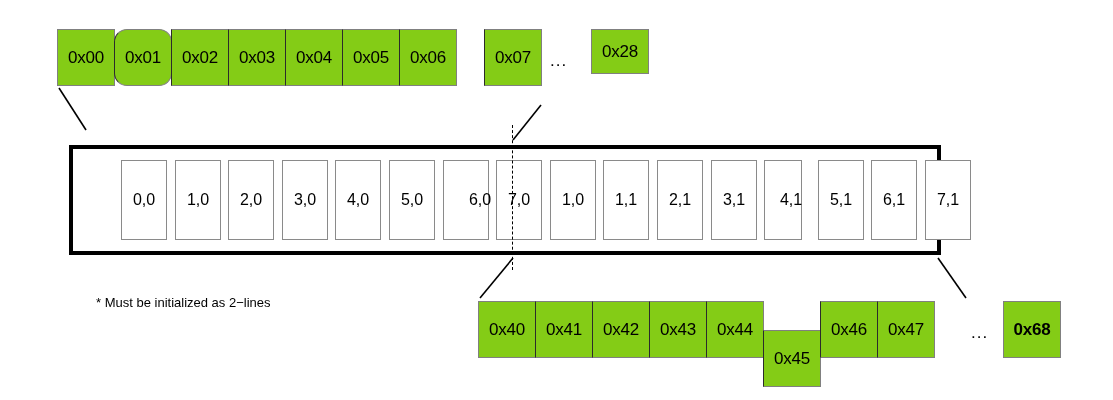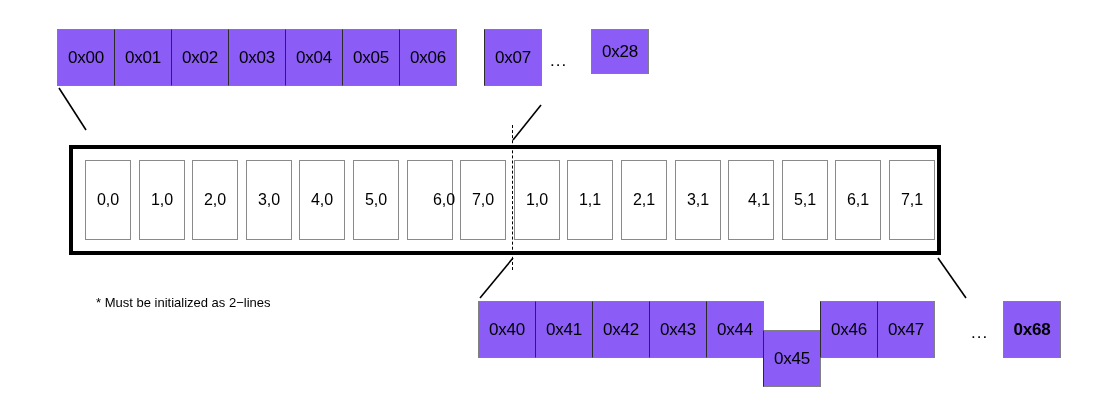--- a/index.html
+++ b/index.html
@@ -17,21 +17,21 @@
     height: 400px;
     background: #ffffff;
     overflow: hidden;
   }
 
   
   .addr-cell {
     position: absolute;
     box-sizing: border-box;
     border: 1px solid #808080;
-    background: #8b5cf6;
+    background: #84cc16;
     display: flex;
     align-items: center;
     justify-content: center;
     font-size: 17px;
     line-height: 1;
     letter-spacing: -0.2px;
     color: #000000;
   }
   
   .addr-cell.joined-left {
@@ -57,20 +57,21 @@
     position: absolute;
     box-sizing: border-box;
     border: 1px solid #8a8a8a;
     background: #ffffff;
     display: flex;
     align-items: center;
     justify-content: center;
     font-size: 16px;
     line-height: 1;
     color: #000000;
+    margin-left: 36px;
   }
 
   
   #line-divider {
     position: absolute;
     width: 0;
     border-left: 1.5px dashed #000000;
   }
 
   
@@ -99,21 +100,21 @@
 
   <svg id="connectors" viewBox="0 0 1113 400" xmlns="http://www.w3.org/2000/svg">
     <line id="conn-0" stroke="#000000" stroke-width="1.6" x1="59" y1="88" x2="86" y2="130"></line>
     <line id="conn-1" stroke="#000000" stroke-width="1.6" x1="513" y1="140" x2="541" y2="105"></line>
     <line id="conn-2" stroke="#000000" stroke-width="1.6" x1="513" y1="258" x2="480" y2="298"></line>
     <line id="conn-3" stroke="#000000" stroke-width="1.6" x1="938" y1="258" x2="966" y2="298"></line>
   </svg>
 
   <div id="top-row">
       <div class="addr-cell" style="left: 57px; top: 29px; width: 58px; height: 57px;">0x00</div>
-      <div class="addr-cell joined-left" style="left: 114px; top: 29px; width: 58px; height: 57px;">0x01</div>
+      <div class="addr-cell joined-left" style="left: 114px; top: 29px; width: 58px; height: 57px; border-radius: 13px;">0x01</div>
       <div class="addr-cell joined-left" style="left: 171px; top: 29px; width: 58px; height: 57px;">0x02</div>
       <div class="addr-cell joined-left" style="left: 228px; top: 29px; width: 58px; height: 57px;">0x03</div>
       <div class="addr-cell joined-left" style="left: 285px; top: 29px; width: 58px; height: 57px;">0x04</div>
       <div class="addr-cell joined-left" style="left: 342px; top: 29px; width: 58px; height: 57px;">0x05</div>
       <div class="addr-cell joined-left" style="left: 399px; top: 29px; width: 58px; height: 57px;">0x06</div>
       <div class="addr-cell joined-left" style="left: 484px; top: 29px; width: 58px; height: 57px; text-align: right;">0x07</div>
       <div class="ellipsis" style="left: 550px; top: 52px;">...</div>
       <div class="addr-cell" style="left: 591px; top: 29px; width: 58px; height: 45px;">0x28</div>
     </div>
 
@@ -124,21 +125,21 @@
       <div class="mem-cell" style="left: 192px; top: 160px; width: 46px; height: 80px;">2,0</div>
       <div class="mem-cell" style="left: 246px; top: 160px; width: 46px; height: 80px;">3,0</div>
       <div class="mem-cell" style="left: 299px; top: 160px; width: 46px; height: 80px;">4,0</div>
       <div class="mem-cell" style="left: 353px; top: 160px; width: 46px; height: 80px;">5,0</div>
       <div class="mem-cell" style="left: 407px; top: 160px; width: 46px; height: 80px; padding-left: 28px;">6,0</div>
       <div class="mem-cell" style="left: 460px; top: 160px; width: 46px; height: 80px;">7,0</div>
       <div class="mem-cell" style="left: 514px; top: 160px; width: 46px; height: 80px;">1,0</div>
       <div class="mem-cell" style="left: 567px; top: 160px; width: 46px; height: 80px;">1,1</div>
       <div class="mem-cell" style="left: 621px; top: 160px; width: 46px; height: 80px;">2,1</div>
       <div class="mem-cell" style="left: 675px; top: 160px; width: 46px; height: 80px;">3,1</div>
-      <div class="mem-cell" style="left: 728px; top: 160px; width: 46px; height: 80px; padding-left: 16px;">4,1</div>
+      <div class="mem-cell" style="left: 728px; top: 160px; width: 38px; height: 80px; padding-left: 16px;">4,1</div>
       <div class="mem-cell" style="left: 782px; top: 160px; width: 46px; height: 80px;">5,1</div>
       <div class="mem-cell" style="left: 835px; top: 160px; width: 46px; height: 80px;">6,1</div>
       <div class="mem-cell" style="left: 889px; top: 160px; width: 46px; height: 80px;">7,1</div>
     </div>
   <div id="line-divider" style="left: 512px; top: 125px; height: 145px;"></div>
 
   <div id="bottom-row">
       <div class="addr-cell" style="left: 478px; top: 301px; width: 58px; height: 57px;">0x40</div>
       <div class="addr-cell joined-left" style="left: 535px; top: 301px; width: 58px; height: 57px;">0x41</div>
       <div class="addr-cell joined-left" style="left: 592px; top: 301px; width: 58px; height: 57px;">0x42</div>

